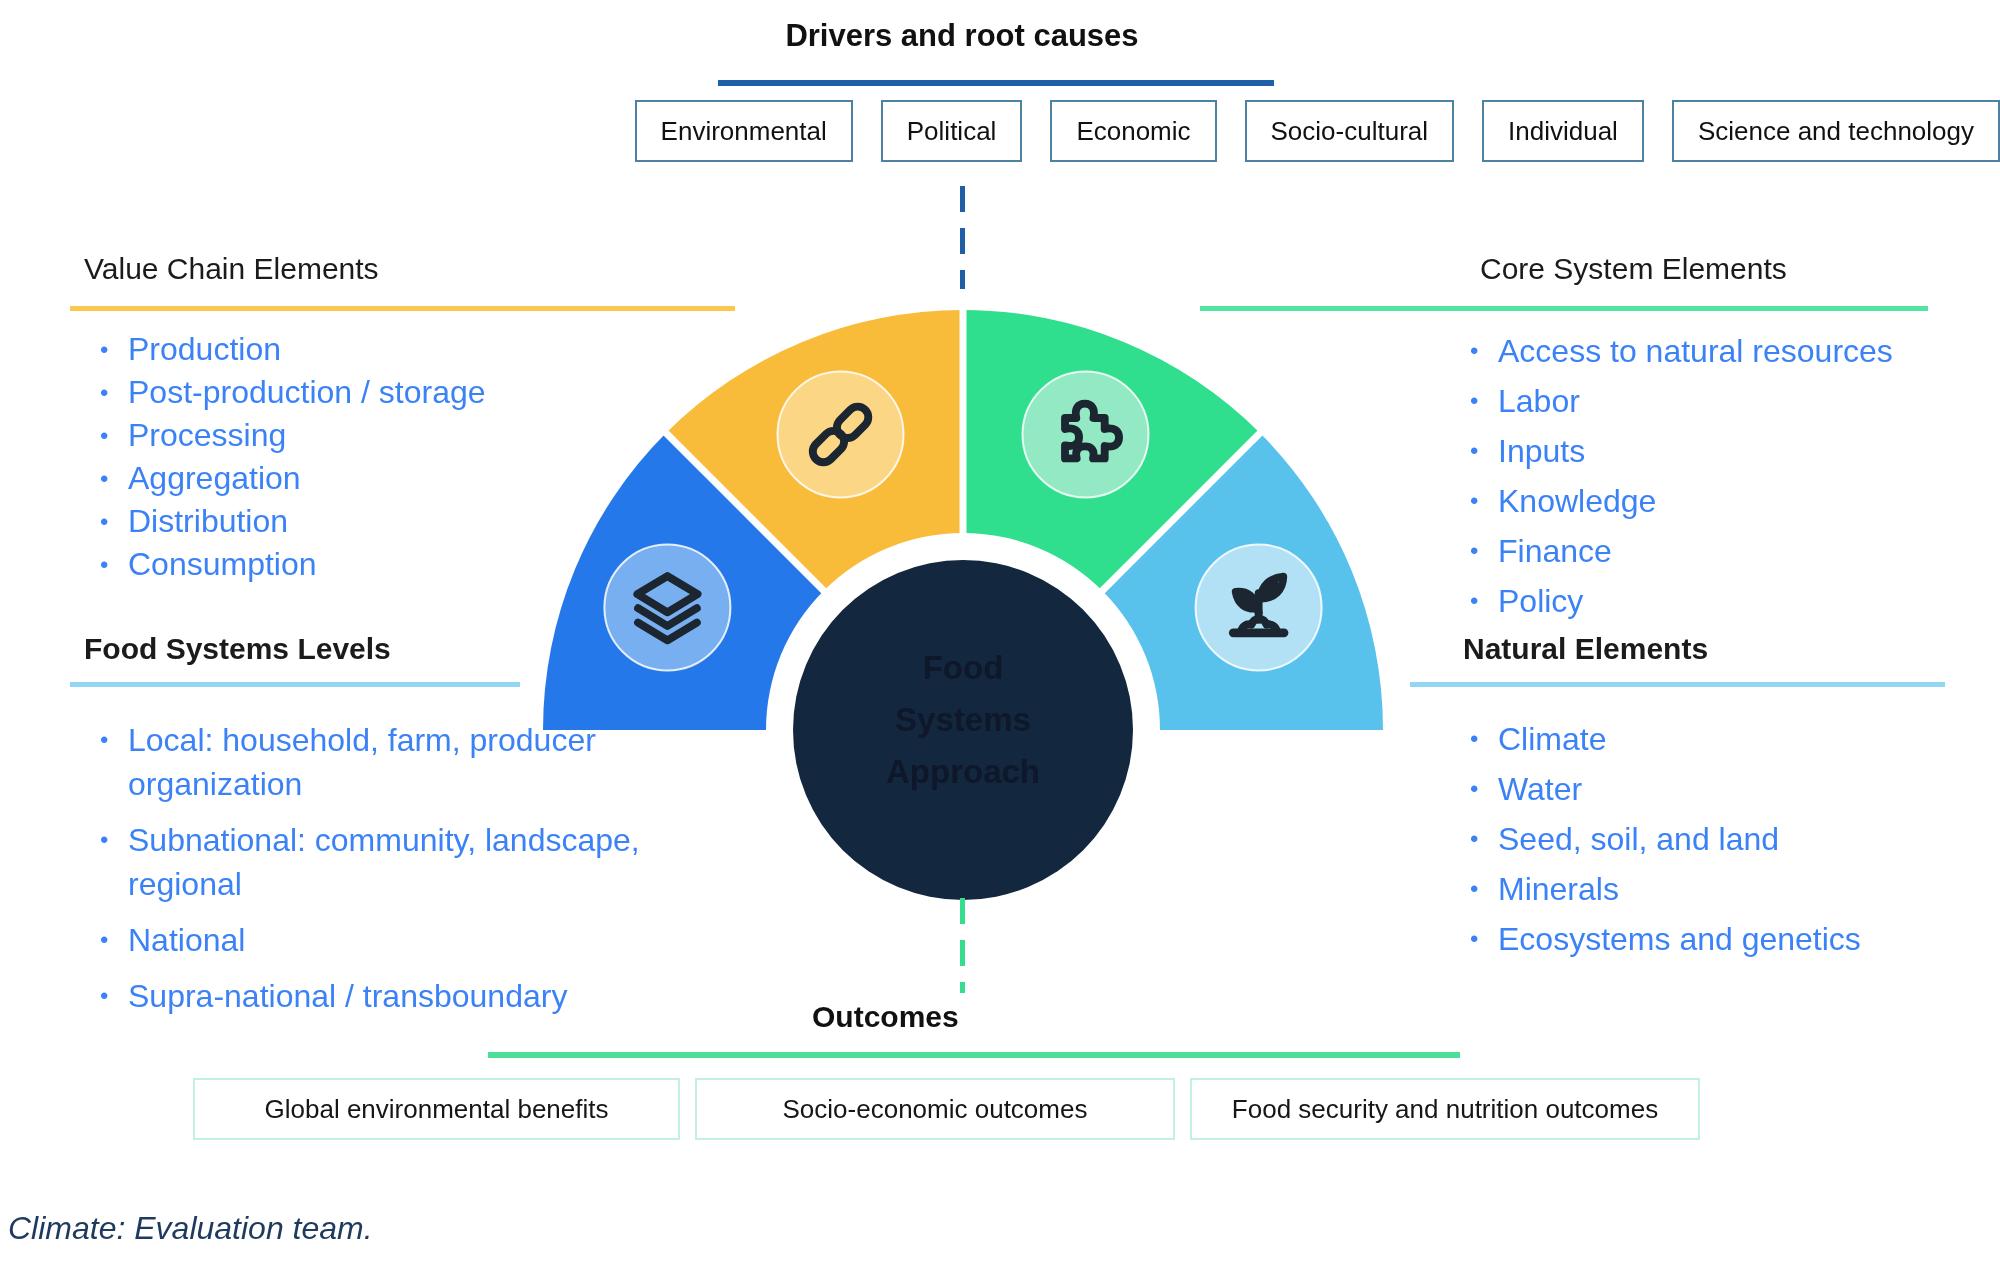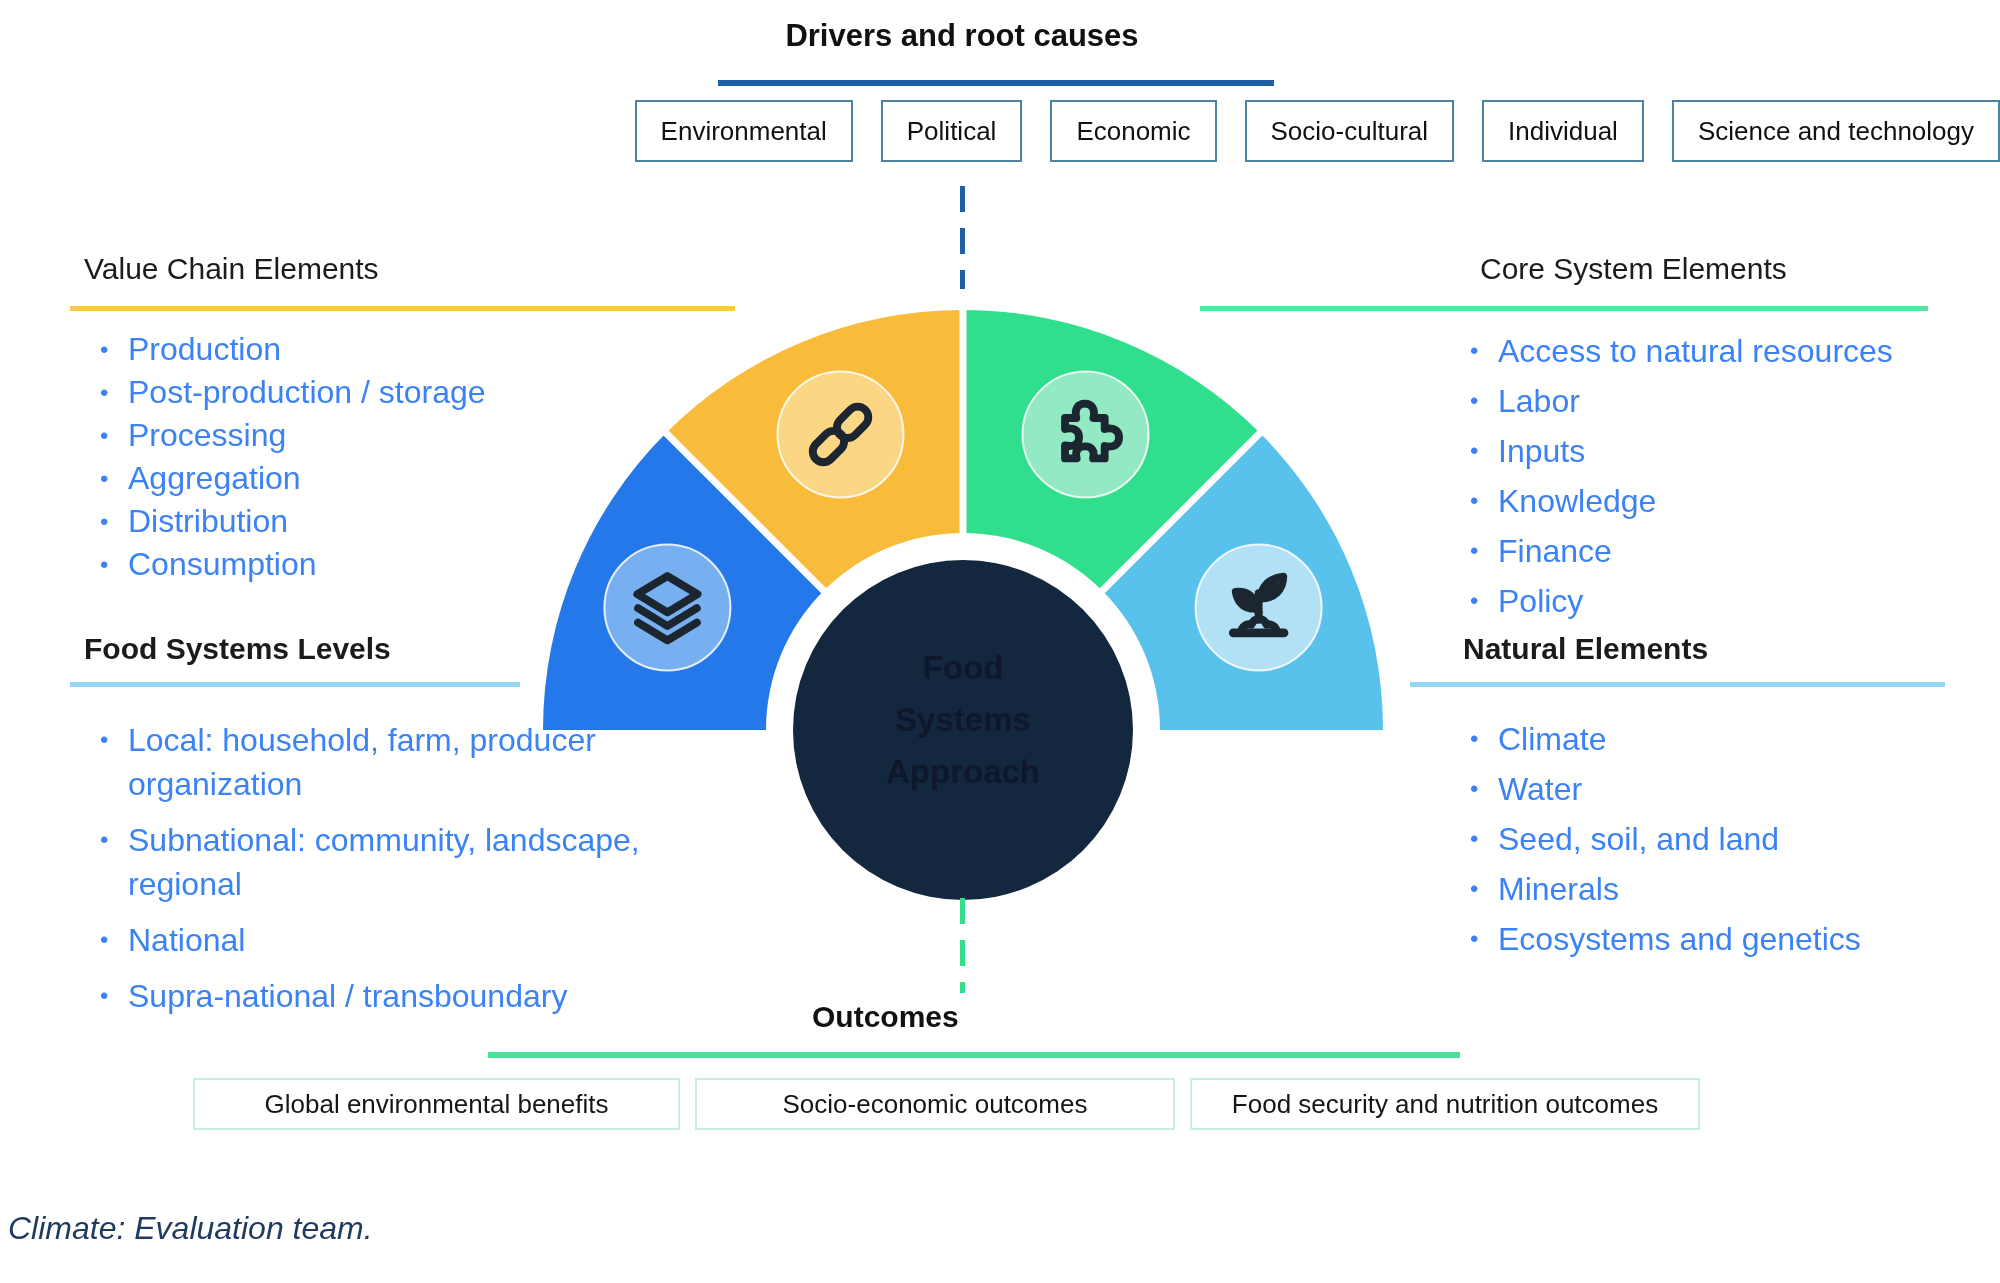--- a/index.html
+++ b/index.html
@@ -36,21 +36,21 @@
   .core-list{left:1466px;top:326px;line-height:50px;width:500px;}
   .fsl-list{left:96px;top:718px;line-height:44px;width:580px;}
   .fsl-list .bullet-item{margin-bottom:12px;}
   .nat-list{left:1466px;top:714px;line-height:50px;width:500px;}
   
   .center-label{left:813px;top:642px;width:300px;text-align:center;color:#0f172a;font-size:33px;font-weight:bold;line-height:52px;}
   
   .outcomes-title{left:812px;top:1000px;width:300px;text-align:left;font-size:30px;font-weight:bold;color:#111;}
   .outcomes-underline{left:488px;top:1052px;width:972px;height:6px;background:#4BDF99;}
   .outcomes-row{left:193px;top:1078px;display:flex;gap:15px;}
-  .obox{border:2px solid #C2F1DC;background:#fff;font-size:26px;color:#161616;display:flex;align-items:center;justify-content:center;height:52px;box-sizing:border-box;}
+  .obox{border:2px solid #C2F1DC;background:#fff;font-size:26px;color:#161616;display:flex;align-items:center;justify-content:center;height:62px;box-sizing:border-box;}
   .obox:nth-child(1){width:487px;}
   .obox:nth-child(2){width:480px;}
   .obox:nth-child(3){width:510px;}
   
   .source{left:8px;top:1210px;font-size:32px;font-style:italic;color:#1E3A5F;}
   .icon-stroke{fill:none;stroke:#1C2631;stroke-width:2.3;stroke-linecap:round;stroke-linejoin:round;}
 </style>
 </head>
 <body>
 

